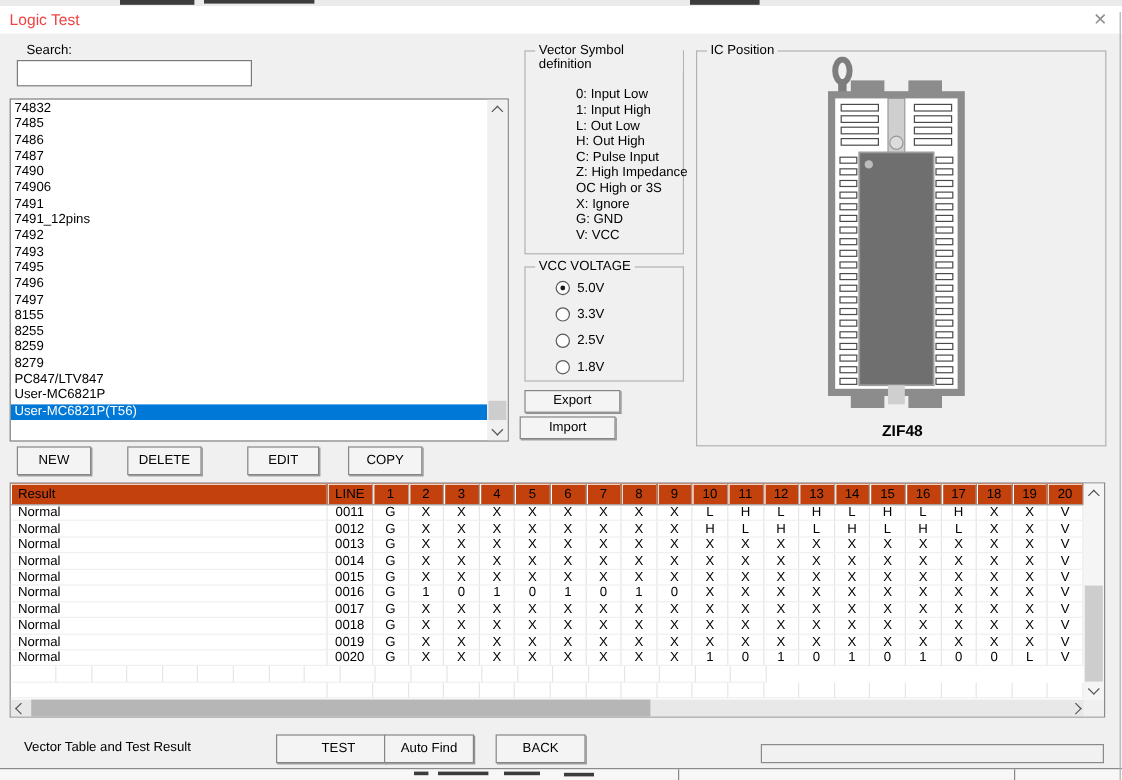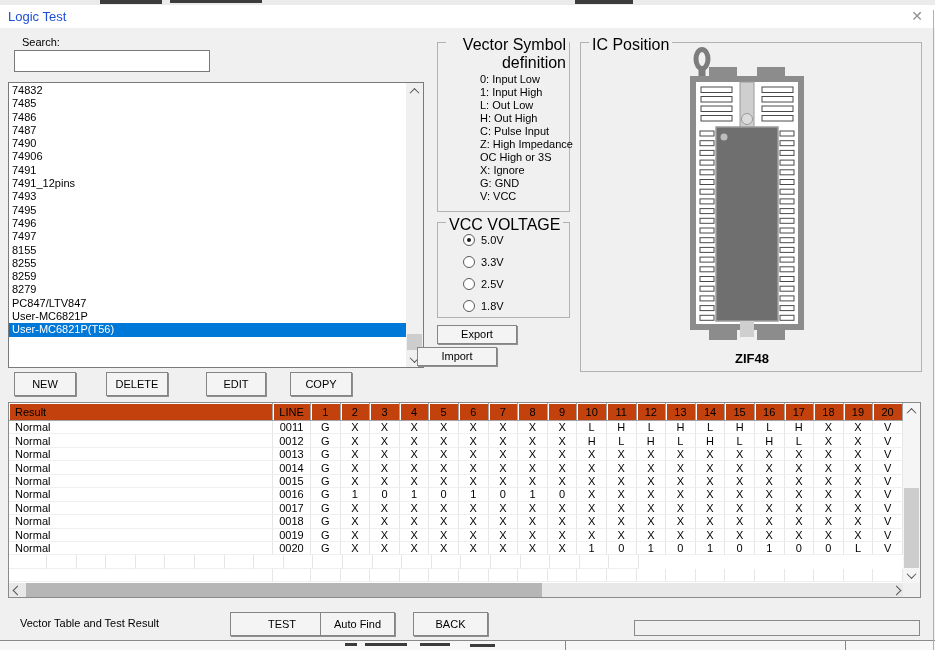--- a/index.html
+++ b/index.html
@@ -7,27 +7,27 @@
   #window{position:relative;width:935px;height:650px;background:#f0f0f0;outline:1px solid #c8c8c8;overflow:hidden;font-size:11px;color:#000;}
 
   
   .top-strip{position:absolute;left:0;top:0;width:935px;height:5px;background:#ebebeb;}
   .artifact{position:absolute;background:#3c3c3c;}
   .bottom-strip{position:absolute;left:0;top:640px;width:935px;height:10px;background:#f7f7f7;border-top:1px solid #8a8a8a;}
   .right-line{position:absolute;left:933px;top:10px;width:1px;height:640px;background:#b0b0b0;}
 
   
   .titlebar{position:absolute;left:0;top:5px;width:935px;height:23px;background:#ffffff;}
-  .title-text{position:absolute;left:8px;top:4px;font-size:13px;color:#1d4ed8;}
+  .title-text{position:absolute;left:8px;top:4px;font-size:13px;color:#ef4444;}
   .close-btn{position:absolute;right:7px;top:2px;width:22px;height:19px;color:#8f8f8f;font-size:14px;text-align:center;line-height:19px;cursor:default;}
 
   
   .btn{position:absolute;background:#f4f4f4;border:1px solid #858585;box-shadow:1px 1px 0 #8f8f8f;text-align:center;font-size:11px;color:#000;padding:0;line-height:1;display:flex;align-items:center;justify-content:center;}
   .groupbox{position:absolute;border:1px solid #b2b2b2;}
-  .group-label{position:absolute;top:-7px;left:8px;background:#f0f0f0;padding:0 3px;font-size:16px;text-align:right;}
+  .group-label{position:absolute;top:-7px;left:8px;background:#f0f0f0;padding:0 3px;font-size:11px;}
 
   
   .search-label{position:absolute;left:22px;top:36px;}
   .search-input{position:absolute;left:14px;top:50px;width:196px;height:22px;background:#fff;border:1px solid #7a7a7a;font-size:11px;padding:2px 4px;}
 
   
   .listbox{position:absolute;left:8px;top:82px;width:416px;height:286px;background:#fff;border:1px solid #7a7a7a;overflow:hidden;}
   .list-items{position:absolute;left:0;top:1px;right:17px;bottom:0;}
   .list-item{height:13.3px;line-height:13.3px;padding-left:3px;white-space:nowrap;}
   .list-item.selected{background:#0078d7;color:#fff;}
@@ -99,20 +99,21 @@
   <div class="listbox">
     <div class="list-items" id="device-list-items">
         <div class="list-item">74832</div>
         <div class="list-item">7485</div>
         <div class="list-item">7486</div>
         <div class="list-item">7487</div>
         <div class="list-item">7490</div>
         <div class="list-item">74906</div>
         <div class="list-item">7491</div>
         <div class="list-item">7491_12pins</div>
+        <div class="list-item">7492</div>
         <div class="list-item">7493</div>
         <div class="list-item">7495</div>
         <div class="list-item">7496</div>
         <div class="list-item">7497</div>
         <div class="list-item">8155</div>
         <div class="list-item">8255</div>
         <div class="list-item">8259</div>
         <div class="list-item">8279</div>
         <div class="list-item">PC847/LTV847</div>
         <div class="list-item">User-MC6821P</div>
@@ -166,21 +167,21 @@
           <span>2.5V</span>
         </div>
         <div class="vcc-option">
           <span class="radio"></span>
           <span>1.8V</span>
         </div>
       </div>
   </div>
 
   <button class="btn" style="left:437px;top:325px;width:80px;height:19px;">Export</button>
-  <button class="btn" style="left:417px;top:347px;width:80px;height:19px;">Import</button>
+  <button class="btn" style="left:433px;top:347px;width:80px;height:19px;">Import</button>
 
   <div class="groupbox" id="ic-group">
     <span class="group-label">IC Position</span>
     <div id="socket">
       <svg width="118" height="302" viewBox="0 0 118 302">
         <ellipse cx="13" cy="12" rx="6" ry="9.5" fill="none" stroke="#7d7d7d" stroke-width="5"></ellipse>
         <rect x="9.5" y="19" width="7" height="13" fill="#7d7d7d"></rect>
         <rect x="20" y="20" width="28" height="13" fill="#8c8c8c"></rect>
         <rect x="68" y="20" width="28" height="13" fill="#8c8c8c"></rect>
         <rect x="4" y="32" width="108" height="248" fill="#ffffff" stroke="#8c8c8c" stroke-width="6"></rect>

